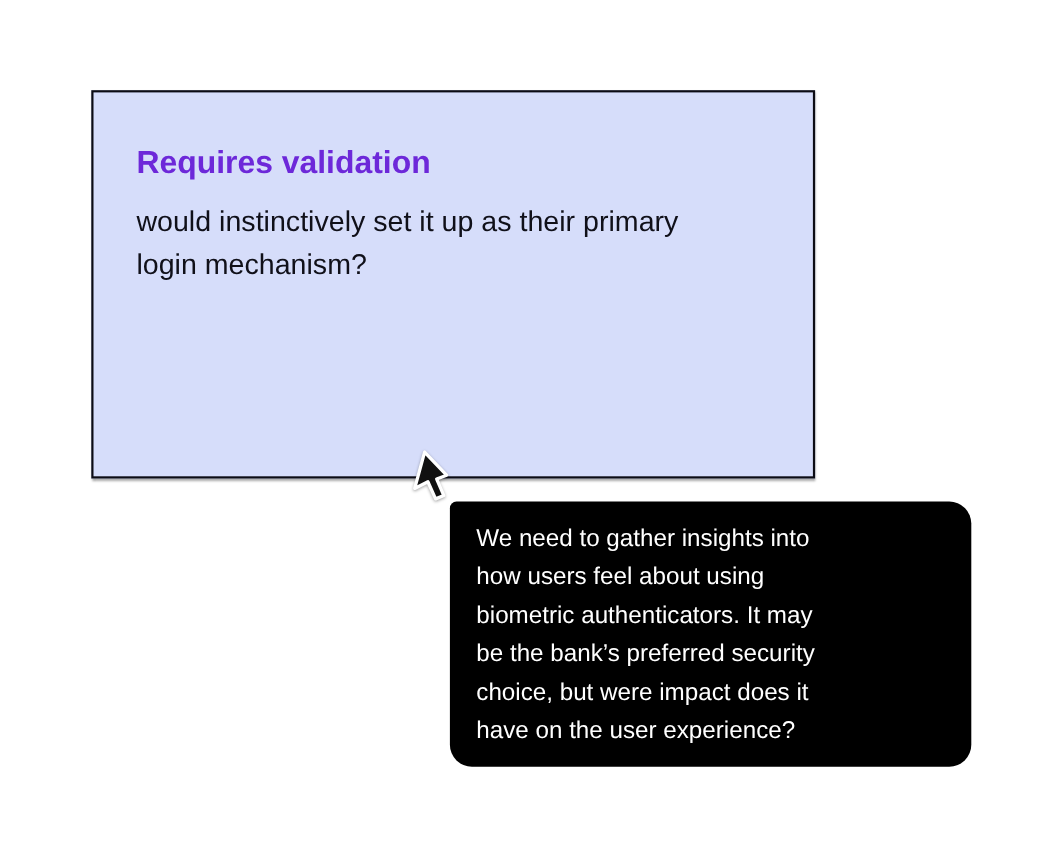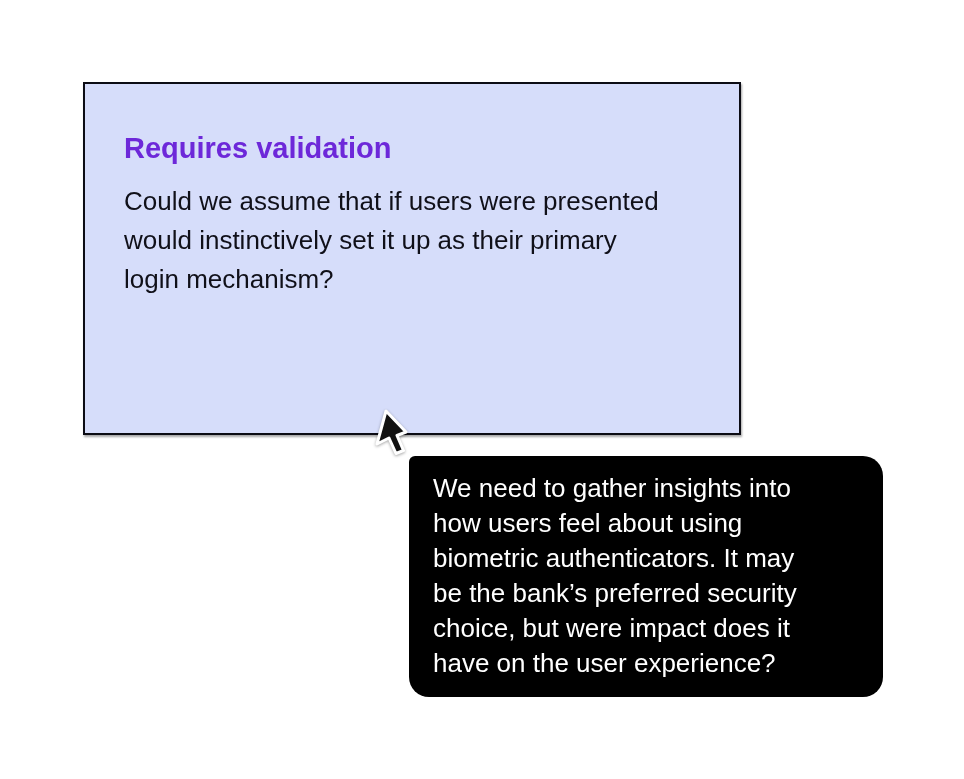--- a/index.html
+++ b/index.html
@@ -51,21 +51,21 @@
   
   .comment-tooltip {
     position: absolute;
     left: 409px;
     top: 456px;
     width: 426px;
     background: var(--tooltip-bg, #000000);
     color: var(--tooltip-text, #ffffff);
     border-radius: 6px 20px 20px 20px;
     padding: 15px 24px 16px 24px;
-    font-size: 26px;
+    font-size: 22px;
     line-height: 35px;
     font-weight: 400;
   }
   .comment-tooltip .tooltip-line {
     white-space: nowrap;
   }
 
   
   .cursor-pointer {
     position: absolute;
@@ -77,21 +77,20 @@
     pointer-events: none;
     filter: drop-shadow(0 1px 1.5px rgba(0,0,0,0.35));
   }
 </style>
 </head>
 <body style="--page-bg: #ffffff; --card-bg: #d6ddfa; --card-border: #0c0c14; --tooltip-bg: #000000; --tooltip-text: #ffffff;">
 
 <div class="note-card">
   <h1 class="card-title">Requires validation</h1>
   <div class="card-body">
-    <div class="body-line">Could we assume that if users were presented</div>
     <div class="body-line">would instinctively set it up as their primary</div>
     <div class="body-line">login mechanism?</div>
   </div>
 </div>
 
 <div class="comment-tooltip">
   <div class="tooltip-line">We need to gather insights into</div>
   <div class="tooltip-line">how users feel about using</div>
   <div class="tooltip-line">biometric authenticators. It may</div>
   <div class="tooltip-line">be the bank’s preferred security</div>

